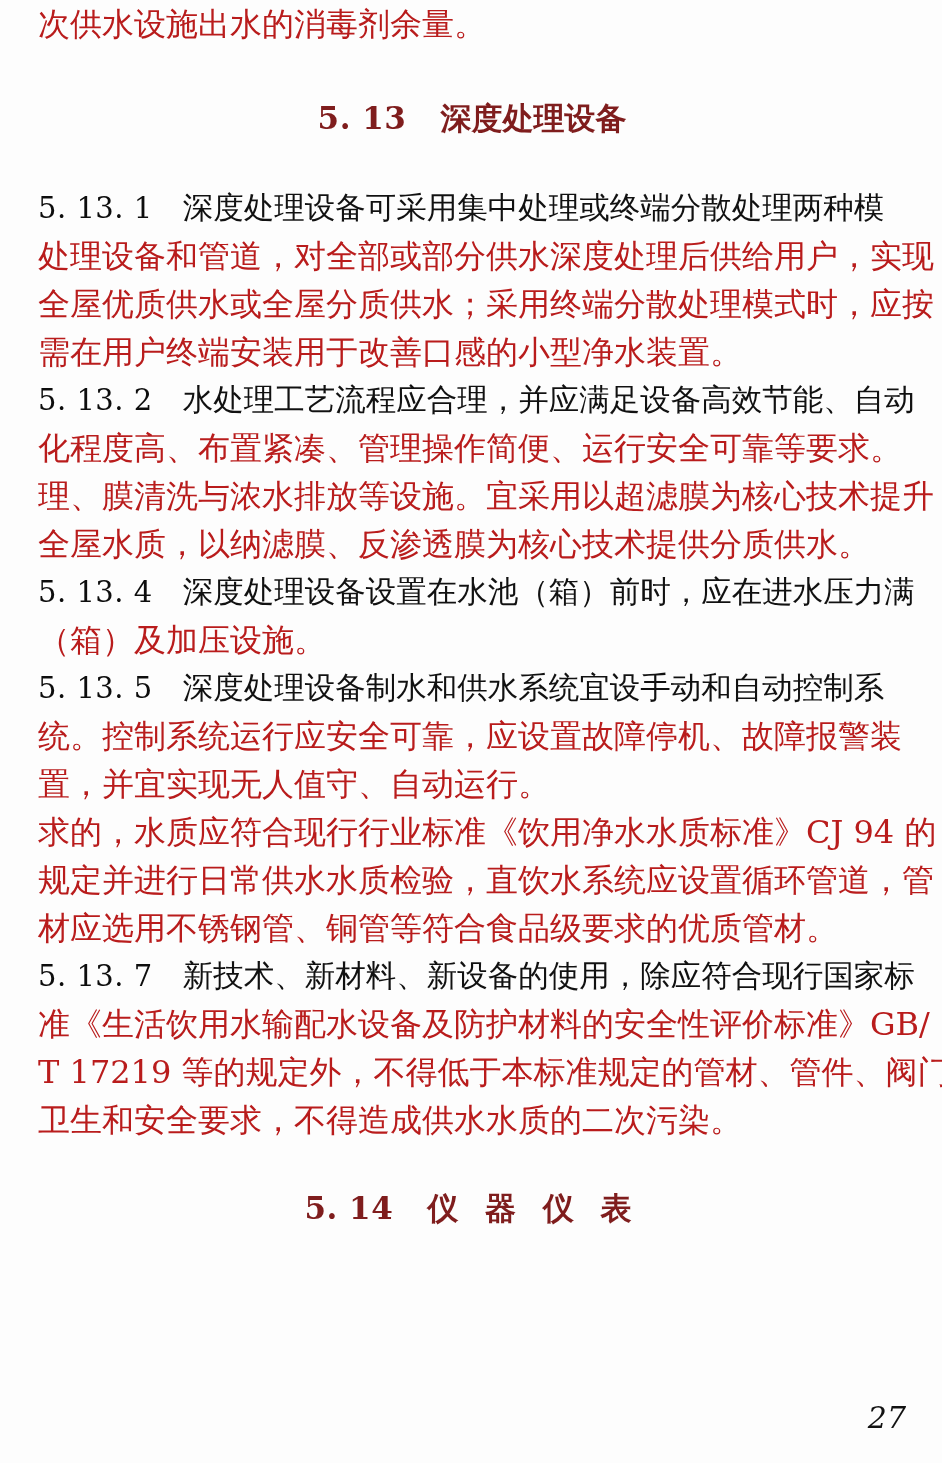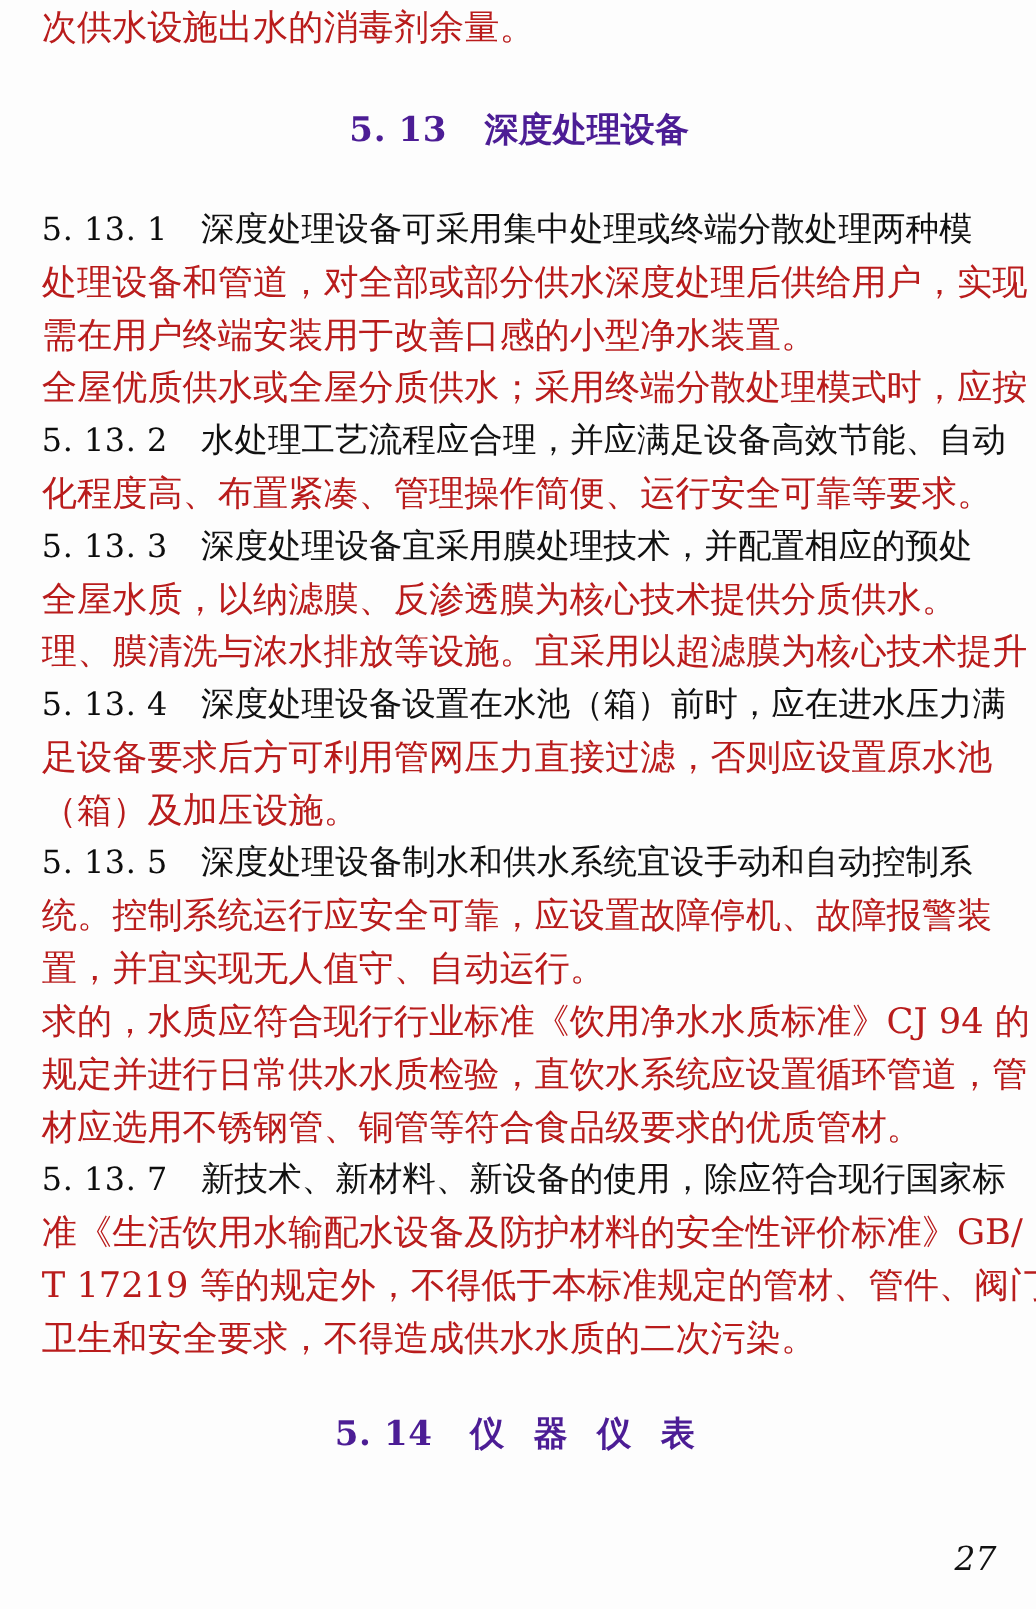--- a/index.html
+++ b/index.html
@@ -48,21 +48,21 @@
     color: #0d0d0d;
   }
   .gap-lg { display: inline-block; width: 30px; }
 
   
   .section-head {
     text-align: center;
     font-weight: bold;
     font-size: 31px;
     line-height: 48px;
-    color: #4c1d95;
+    color: #7f1d1d;
   }
   .section-head .sh-num {
     font-family: "DejaVu Serif", "Liberation Serif", serif;
     letter-spacing: 0.5px;
   }
   .section-head .sh-sep { display: inline-block; width: 34px; }
   .section-head .sh-title {
     font-family: "DejaVu Sans", "Liberation Sans", sans-serif;
     font-weight: bold;
   }
@@ -98,38 +98,34 @@
     <div class="section-head">
       <span class="sh-num">5. 13</span><span class="sh-sep"></span><span class="sh-title">深度处理设备</span>
     </div>
 
     <div class="sp-2"></div>
 
     <div class="para-start">
       <span class="num">5. 13. 1</span><span class="gap-lg"></span><span>深度处理设备可采用集中处理或终端分散处理两种模</span>
     </div>
     <div class="line">处理设备和管道，对全部或部分供水深度处理后供给用户，实现</div>
+    <div class="line">全屋优质供水或全屋分质供水；采用终端分散处理模式时，应按</div>
     <div class="line">需在用户终端安装用于改善口感的小型净水装置。</div>
-    <div class="line">全屋优质供水或全屋分质供水；采用终端分散处理模式时，应按</div>
 
     <div class="para-start">
       <span class="num">5. 13. 2</span><span class="gap-lg"></span><span>水处理工艺流程应合理，并应满足设备高效节能、自动</span>
     </div>
     <div class="line">化程度高、布置紧凑、管理操作简便、运行安全可靠等要求。</div>
 
-    <div class="para-start">
-      <span class="num">5. 13. 3</span><span class="gap-lg"></span><span>深度处理设备宜采用膜处理技术，并配置相应的预处</span>
-    </div>
+    <div class="line">理、膜清洗与浓水排放等设施。宜采用以超滤膜为核心技术提升</div>
     <div class="line">全屋水质，以纳滤膜、反渗透膜为核心技术提供分质供水。</div>
-    <div class="line">理、膜清洗与浓水排放等设施。宜采用以超滤膜为核心技术提升</div>
 
     <div class="para-start">
       <span class="num">5. 13. 4</span><span class="gap-lg"></span><span>深度处理设备设置在水池（箱）前时，应在进水压力满</span>
     </div>
-    <div class="line">足设备要求后方可利用管网压力直接过滤，否则应设置原水池</div>
     <div class="line">（箱）及加压设施。</div>
 
     <div class="para-start">
       <span class="num">5. 13. 5</span><span class="gap-lg"></span><span>深度处理设备制水和供水系统宜设手动和自动控制系</span>
     </div>
     <div class="line">统。控制系统运行应安全可靠，应设置故障停机、故障报警装</div>
     <div class="line">置，并宜实现无人值守、自动运行。</div>
 
     <div class="line">求的，水质应符合现行行业标准《饮用净水水质标准》CJ 94 的</div>
     <div class="line">规定并进行日常供水水质检验，直饮水系统应设置循环管道，管</div>

